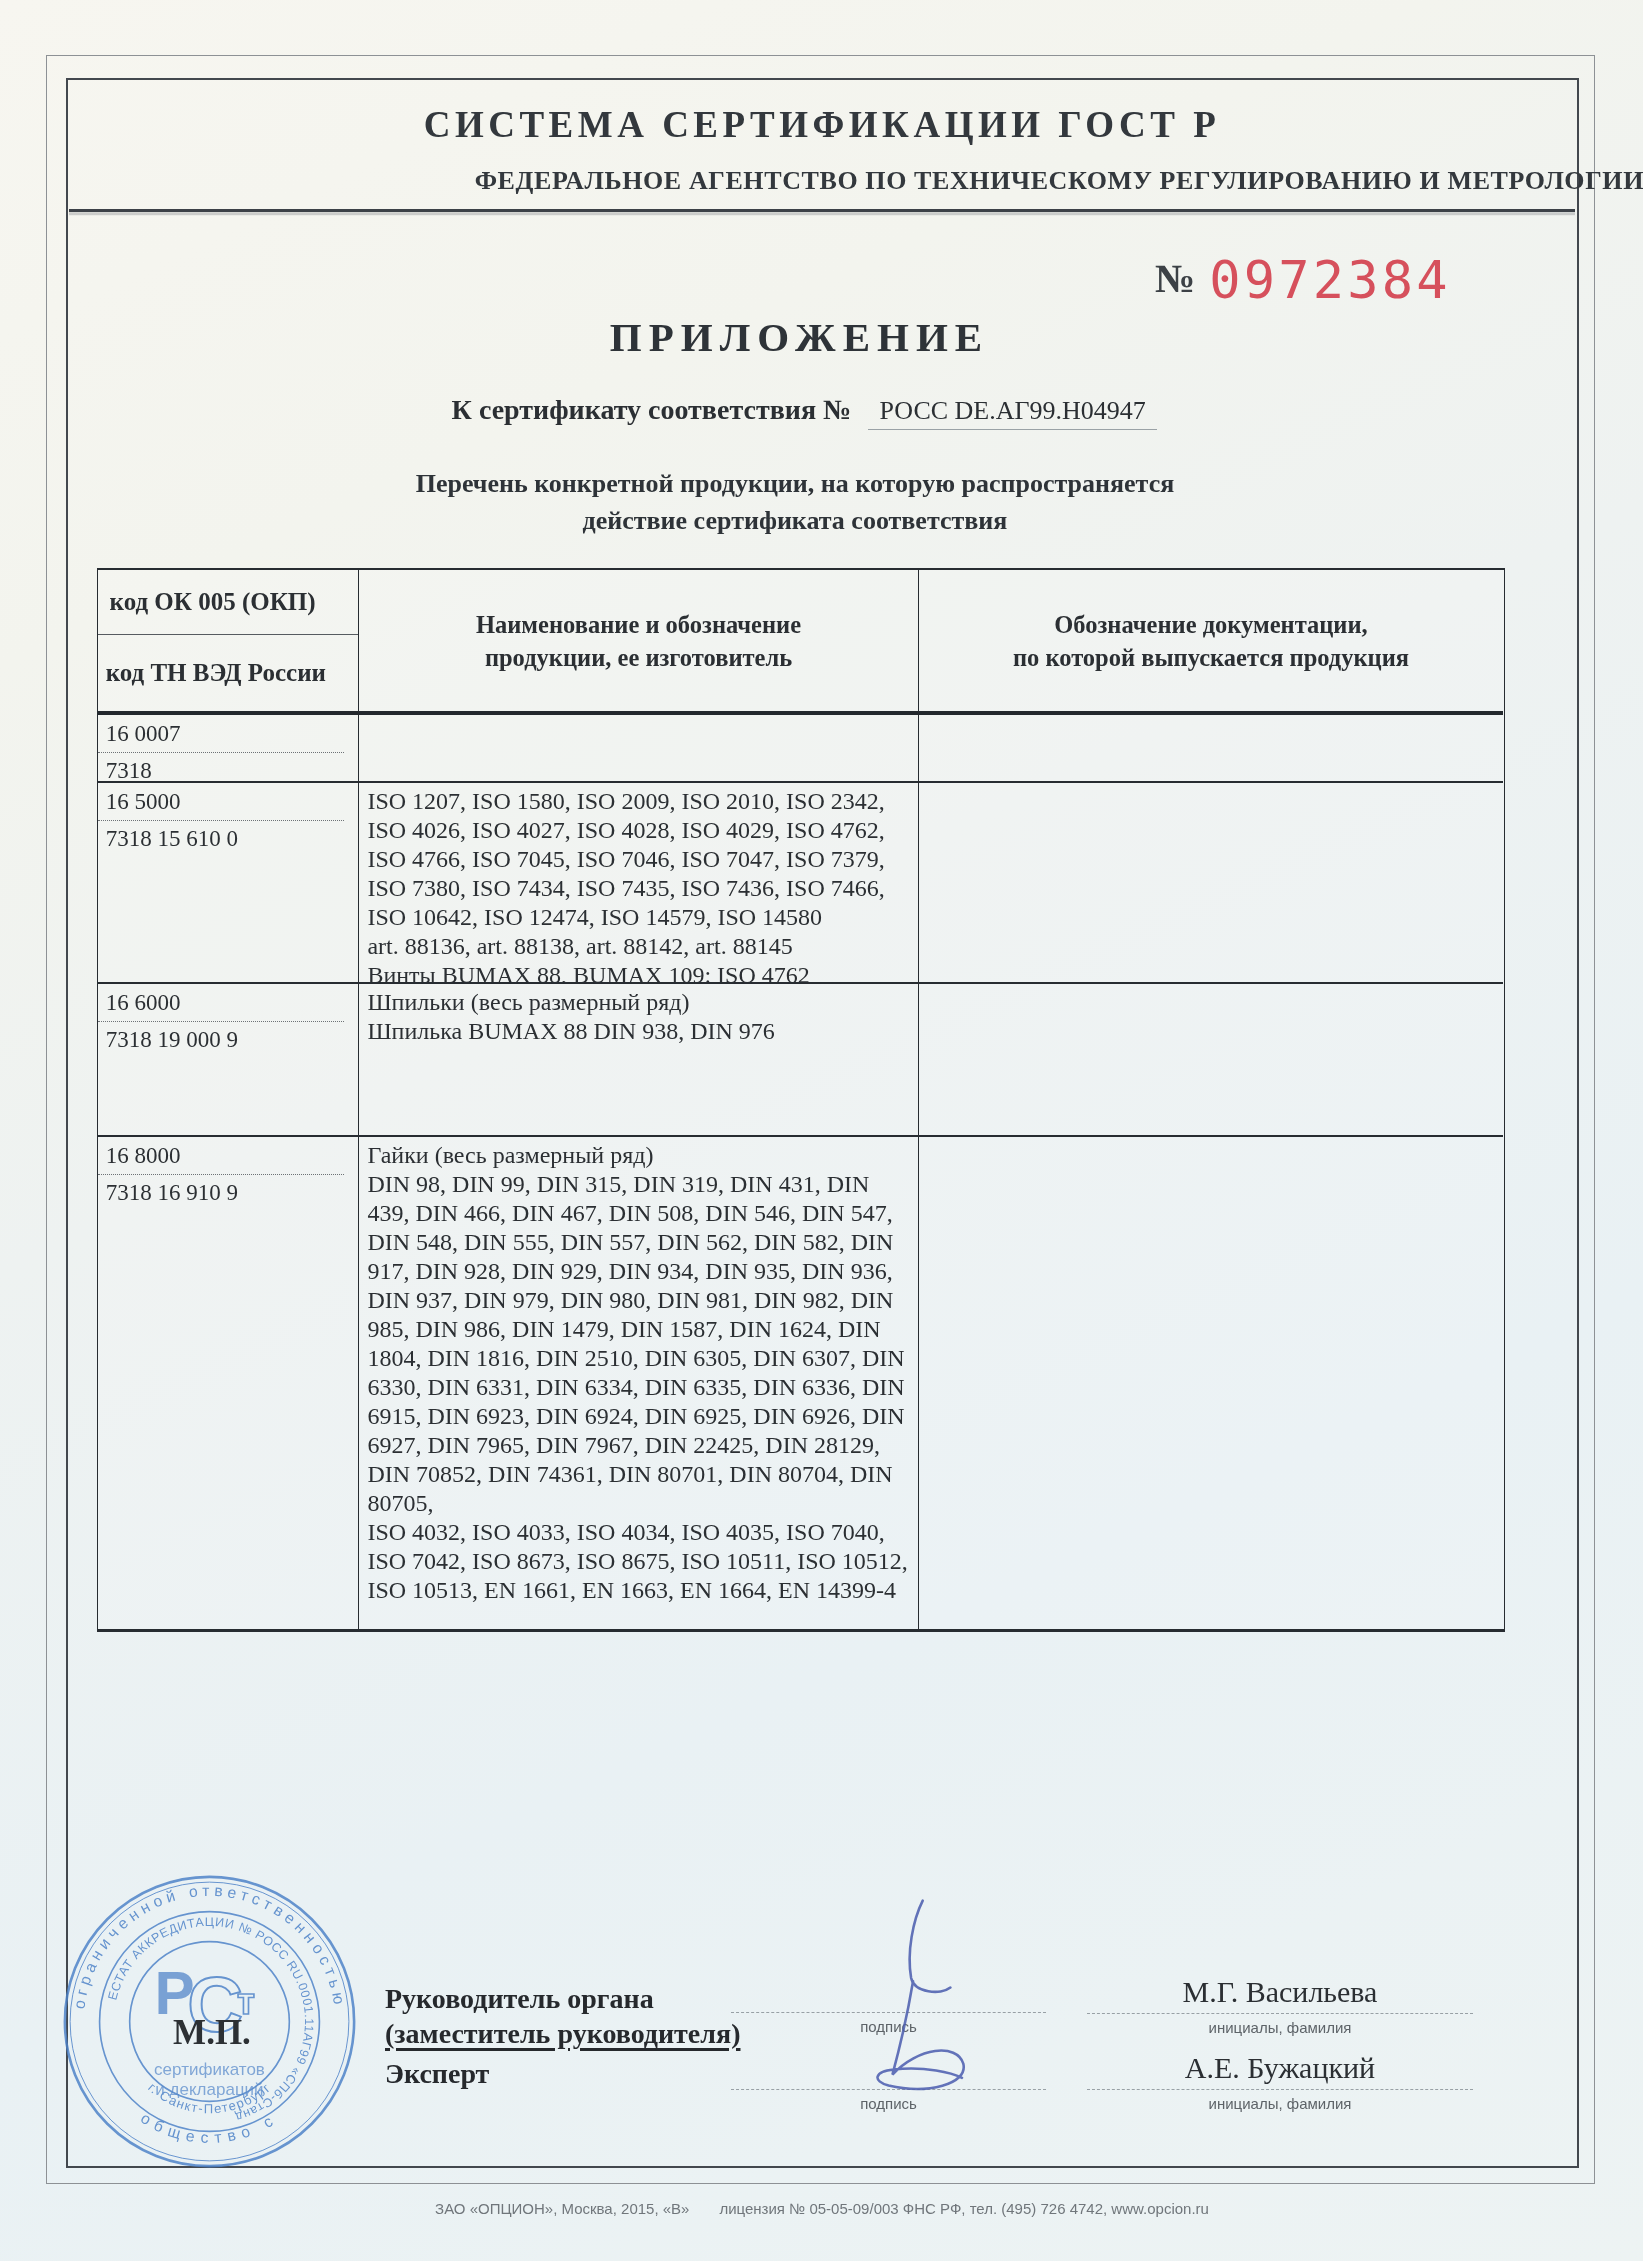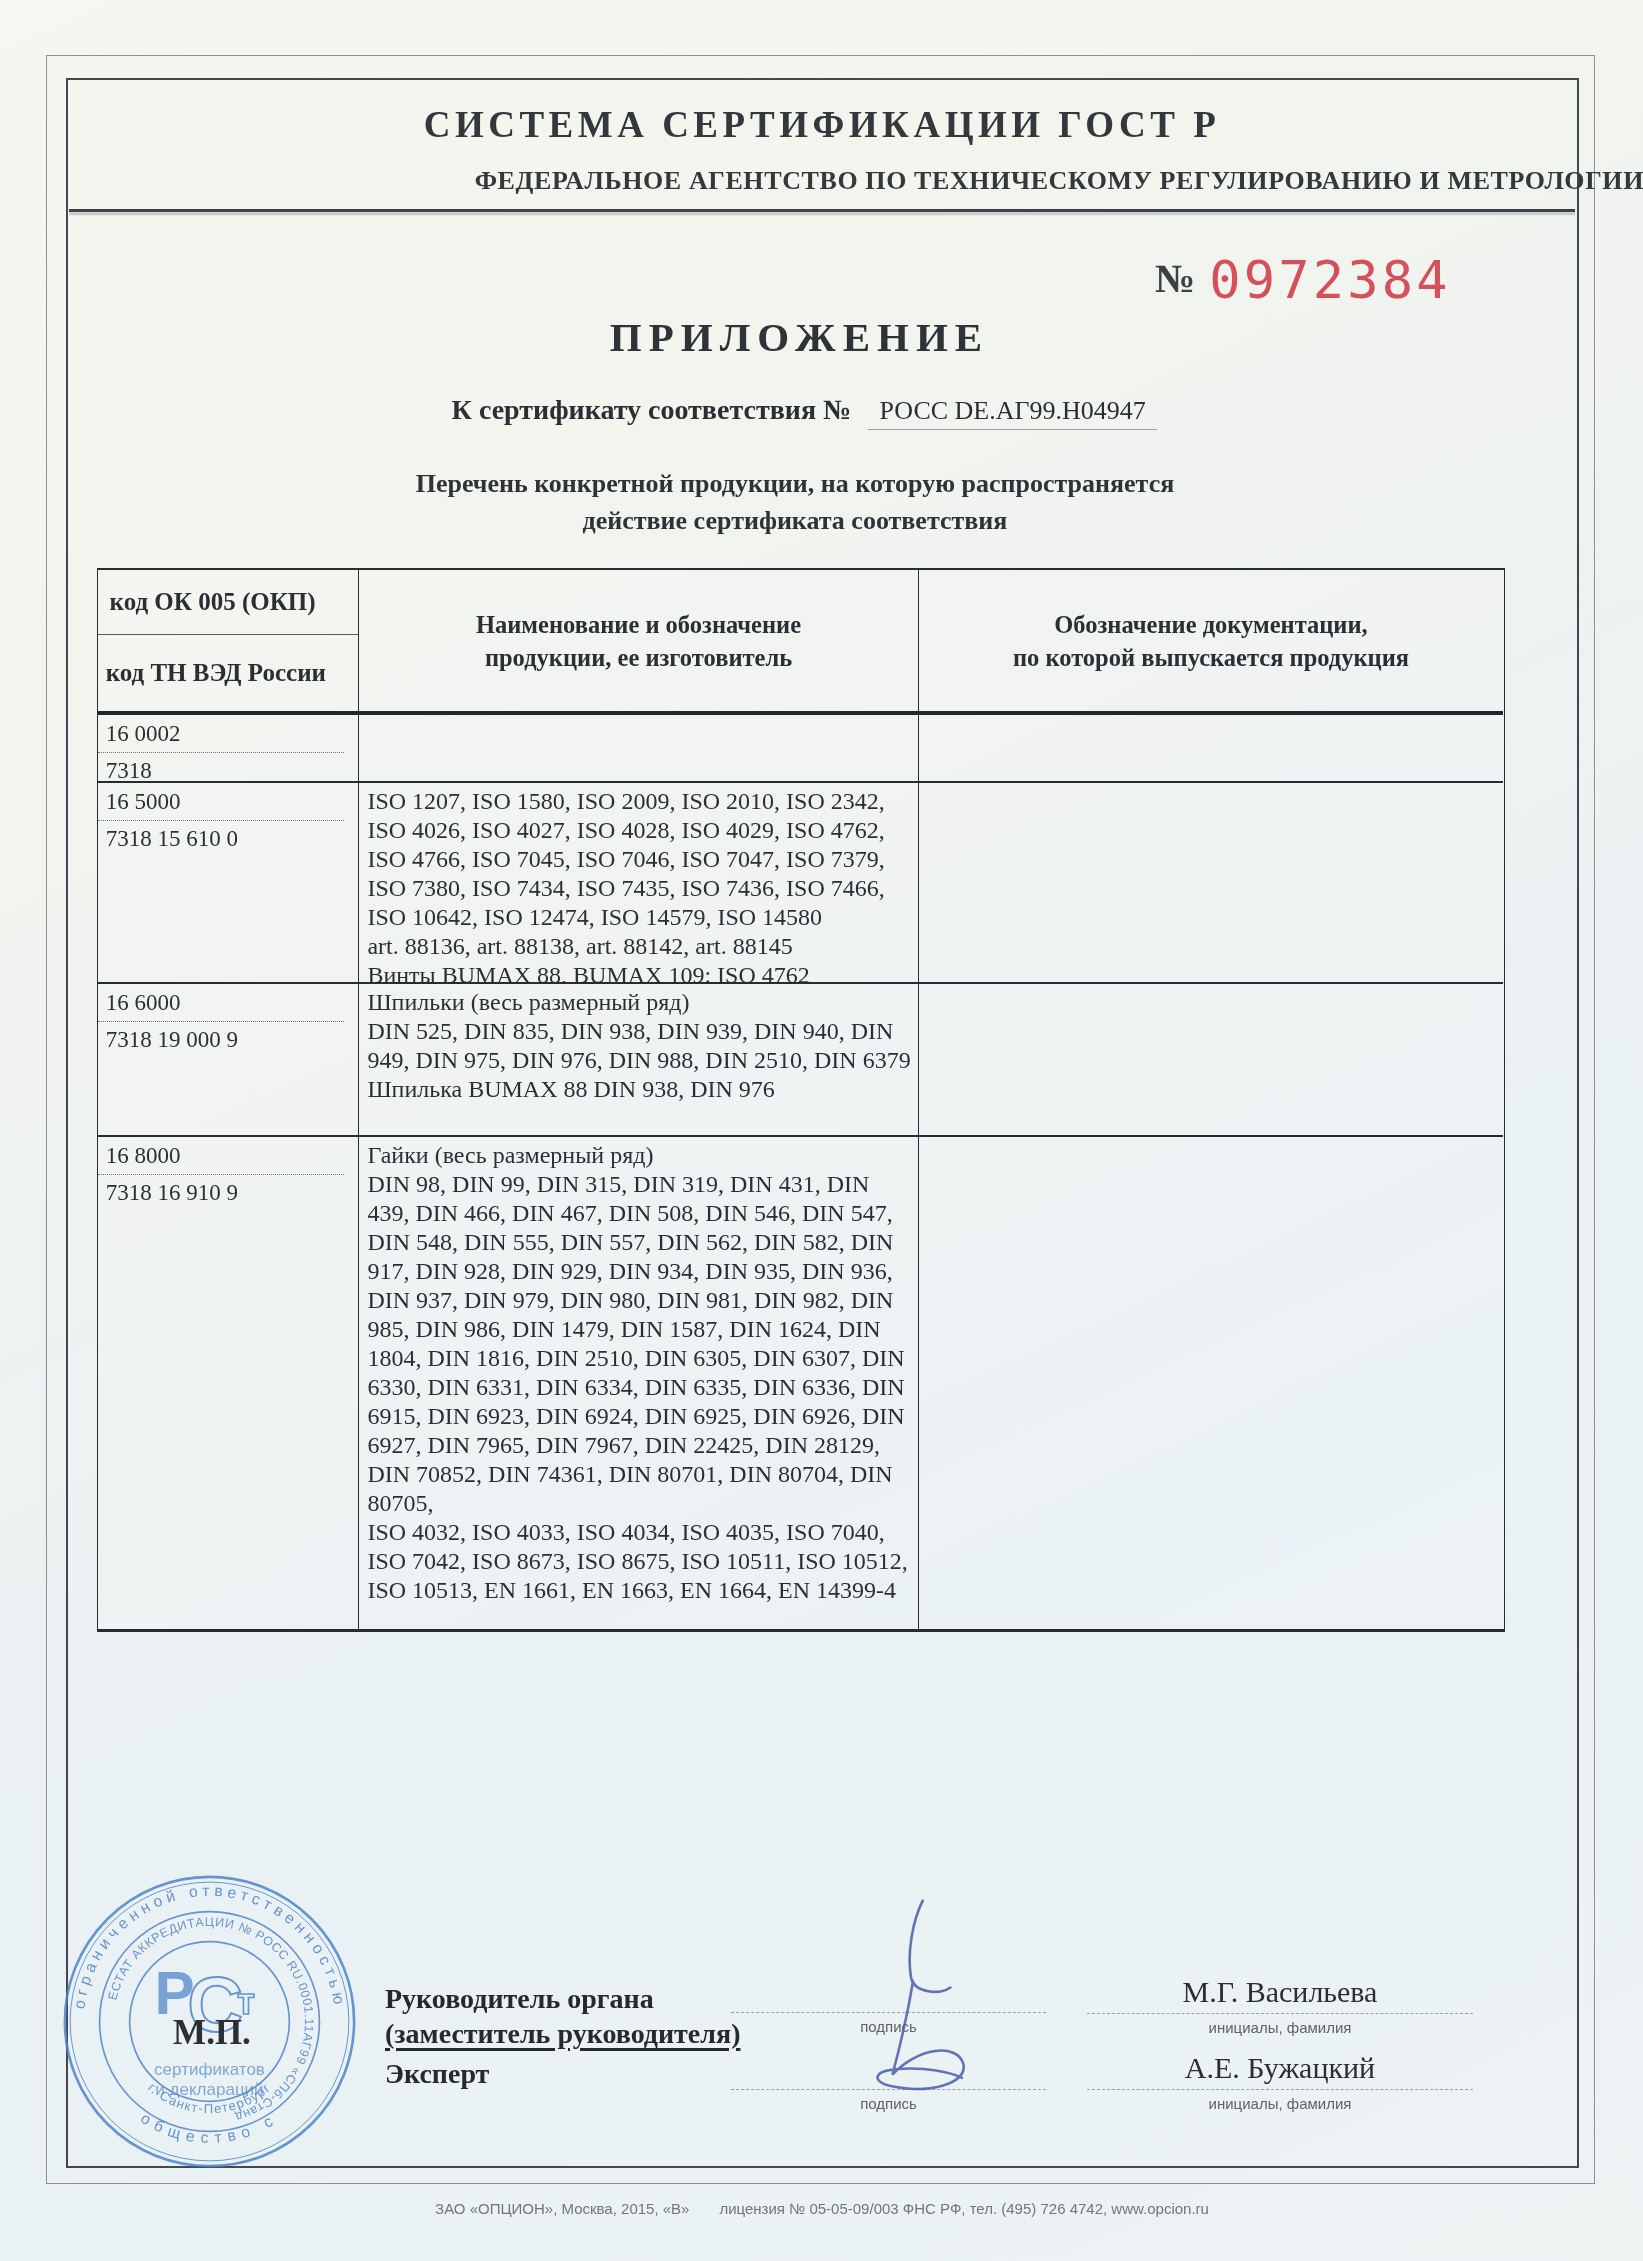--- a/index.html
+++ b/index.html
@@ -123,21 +123,21 @@
     <div class="cell hdr hmid">
       <div>Наименование и обозначение</div>
       <div>продукции, ее изготовитель</div>
     </div>
     <div class="cell hdr hmid lastcol">
       <div>Обозначение документации,</div>
       <div>по которой выпускается продукция</div>
     </div>
 
     <div class="cell code-cell">
-      <div>16 0002</div>
+      <div>16 0007</div>
       <div class="code-dots"></div>
       <div>7318</div>
     </div>
     <div class="cell prod-cell"></div>
     <div class="cell prod-cell lastcol"></div>
 
     <div class="cell code-cell">
       <div>16 5000</div>
       <div class="code-dots"></div>
       <div>7318 15 610 0</div>
@@ -149,21 +149,20 @@
     </div>
     <div class="cell prod-cell lastcol"></div>
 
     <div class="cell code-cell">
       <div>16 6000</div>
       <div class="code-dots"></div>
       <div>7318 19 000 9</div>
     </div>
     <div class="cell prod-cell">
       <p>Шпильки (весь размерный ряд)</p>
-      <p>DIN 525, DIN 835, DIN 938, DIN 939, DIN 940, DIN 949, DIN 975, DIN 976, DIN 988, DIN 2510, DIN 6379</p>
       <p>Шпилька BUMAX 88 DIN 938, DIN 976</p>
     </div>
     <div class="cell prod-cell lastcol"></div>
 
     <div class="cell code-cell lastrow">
       <div>16 8000</div>
       <div class="code-dots"></div>
       <div>7318 16 910 9</div>
     </div>
     <div class="cell prod-cell lastrow">

